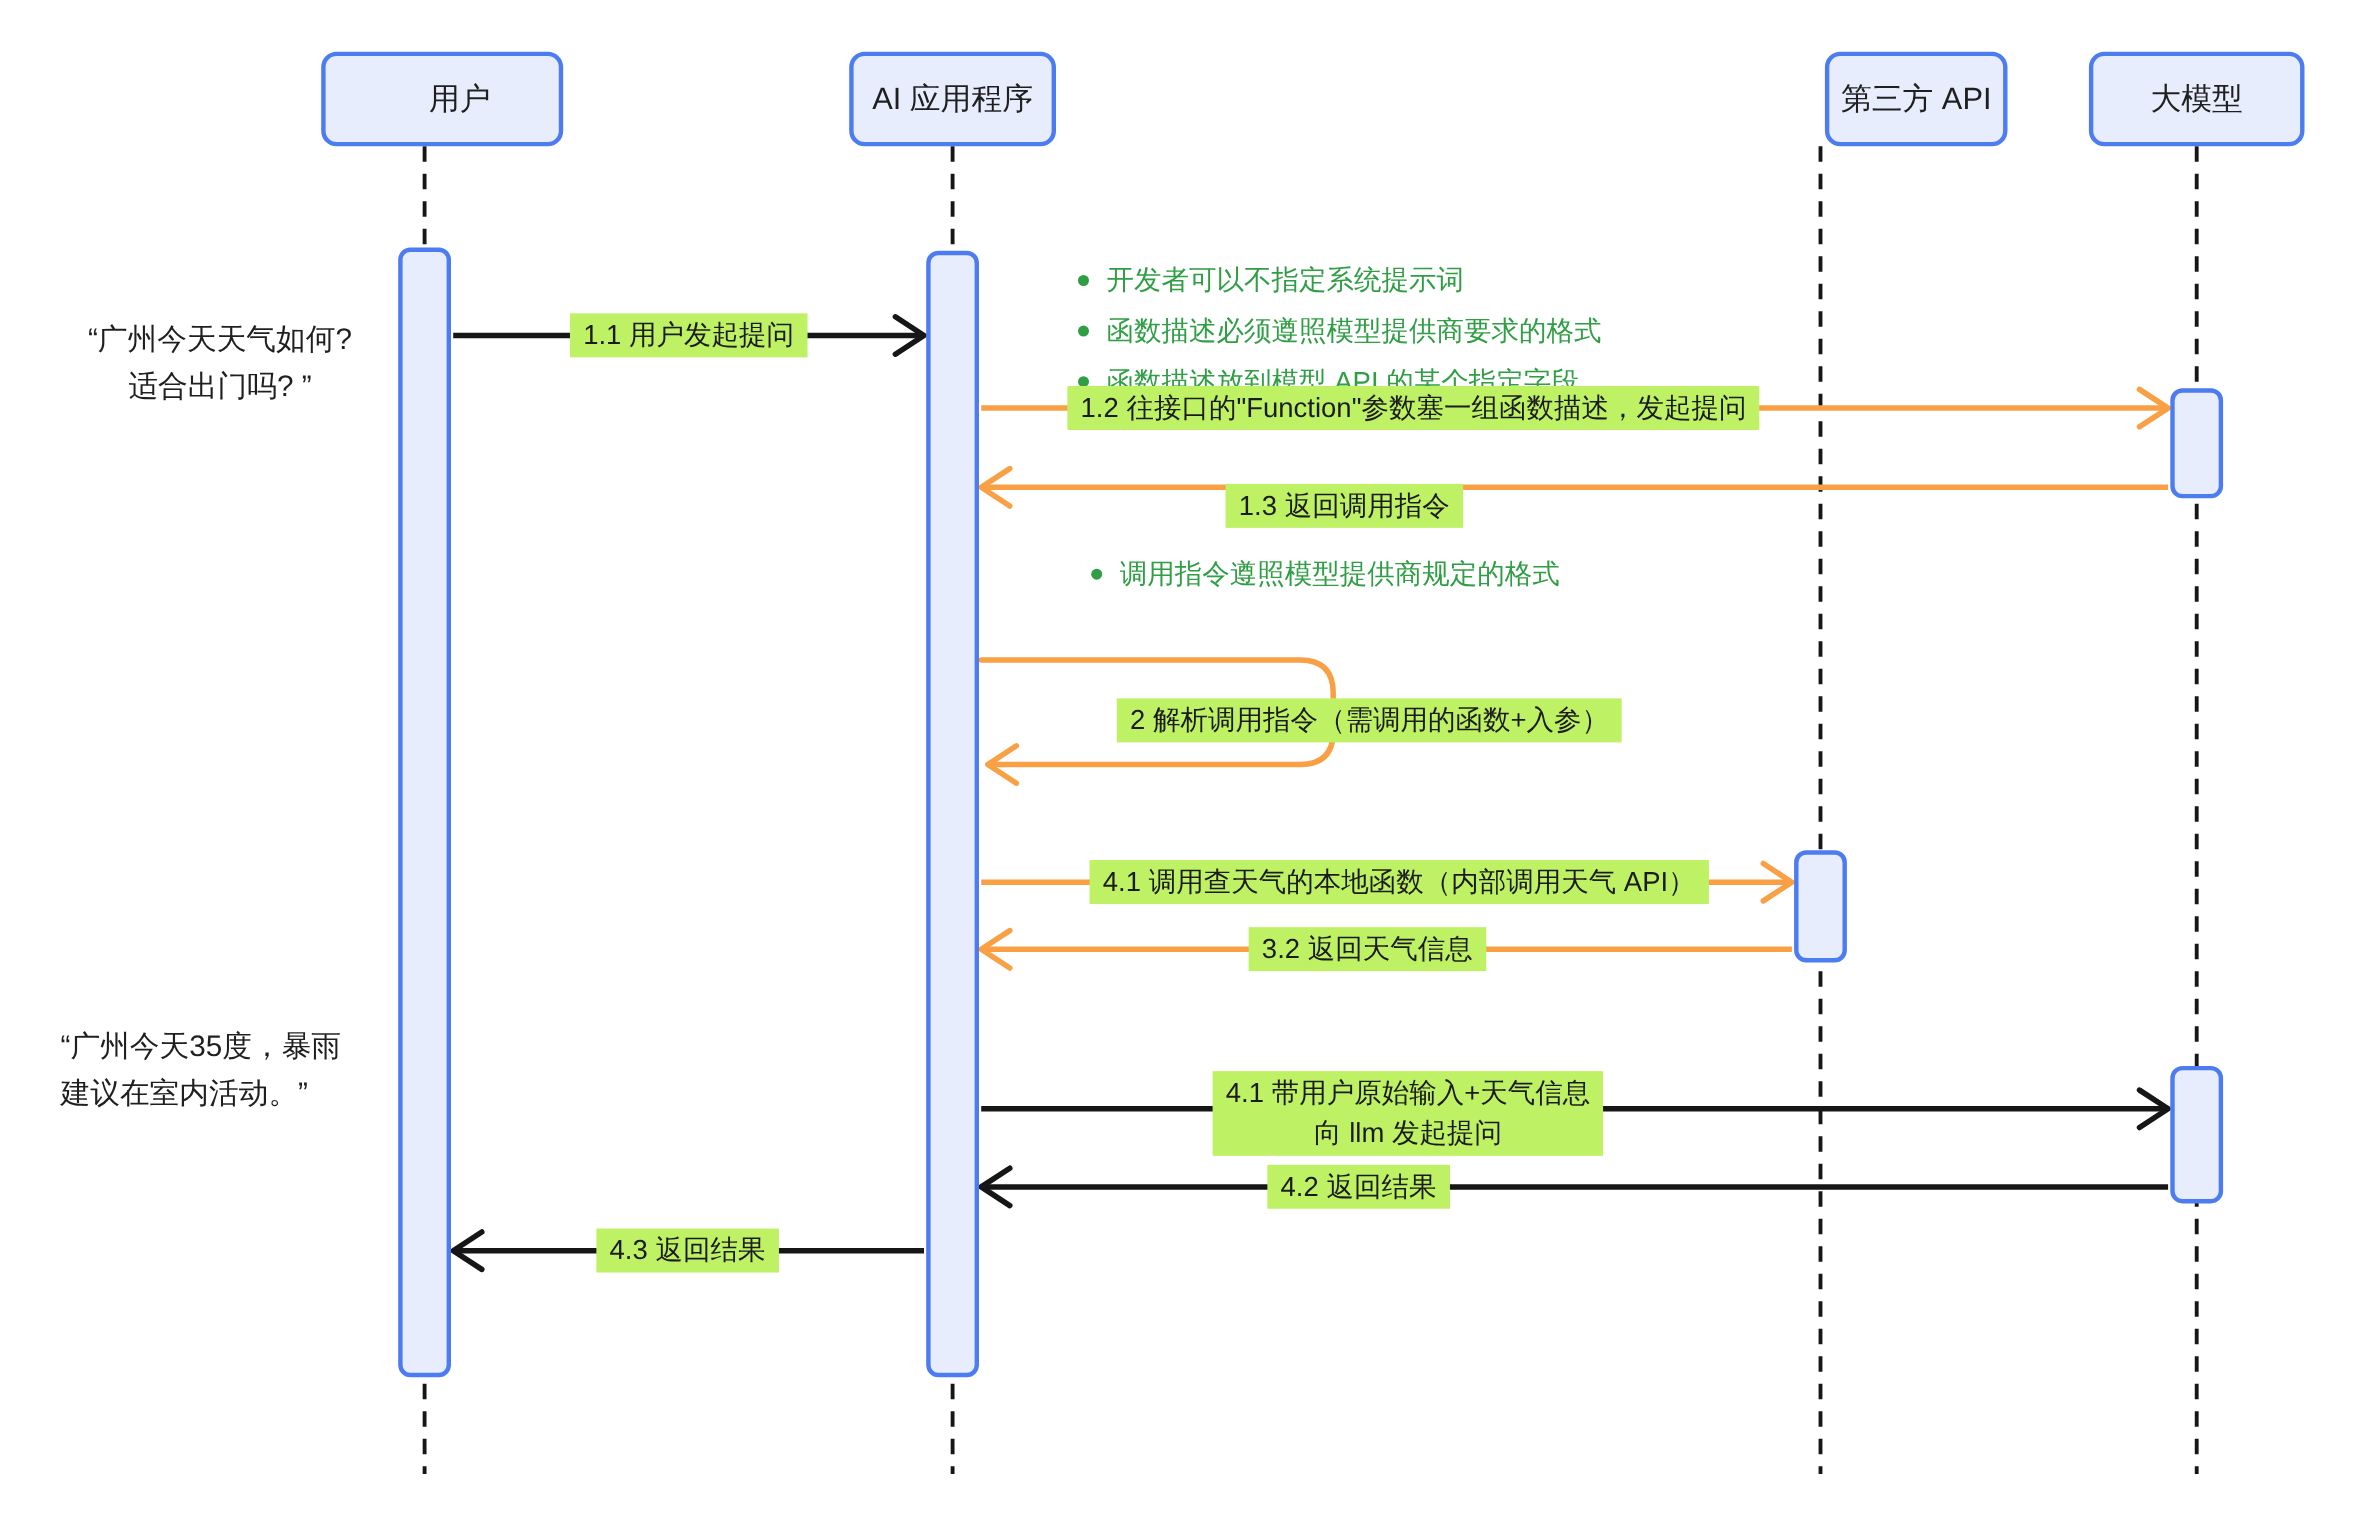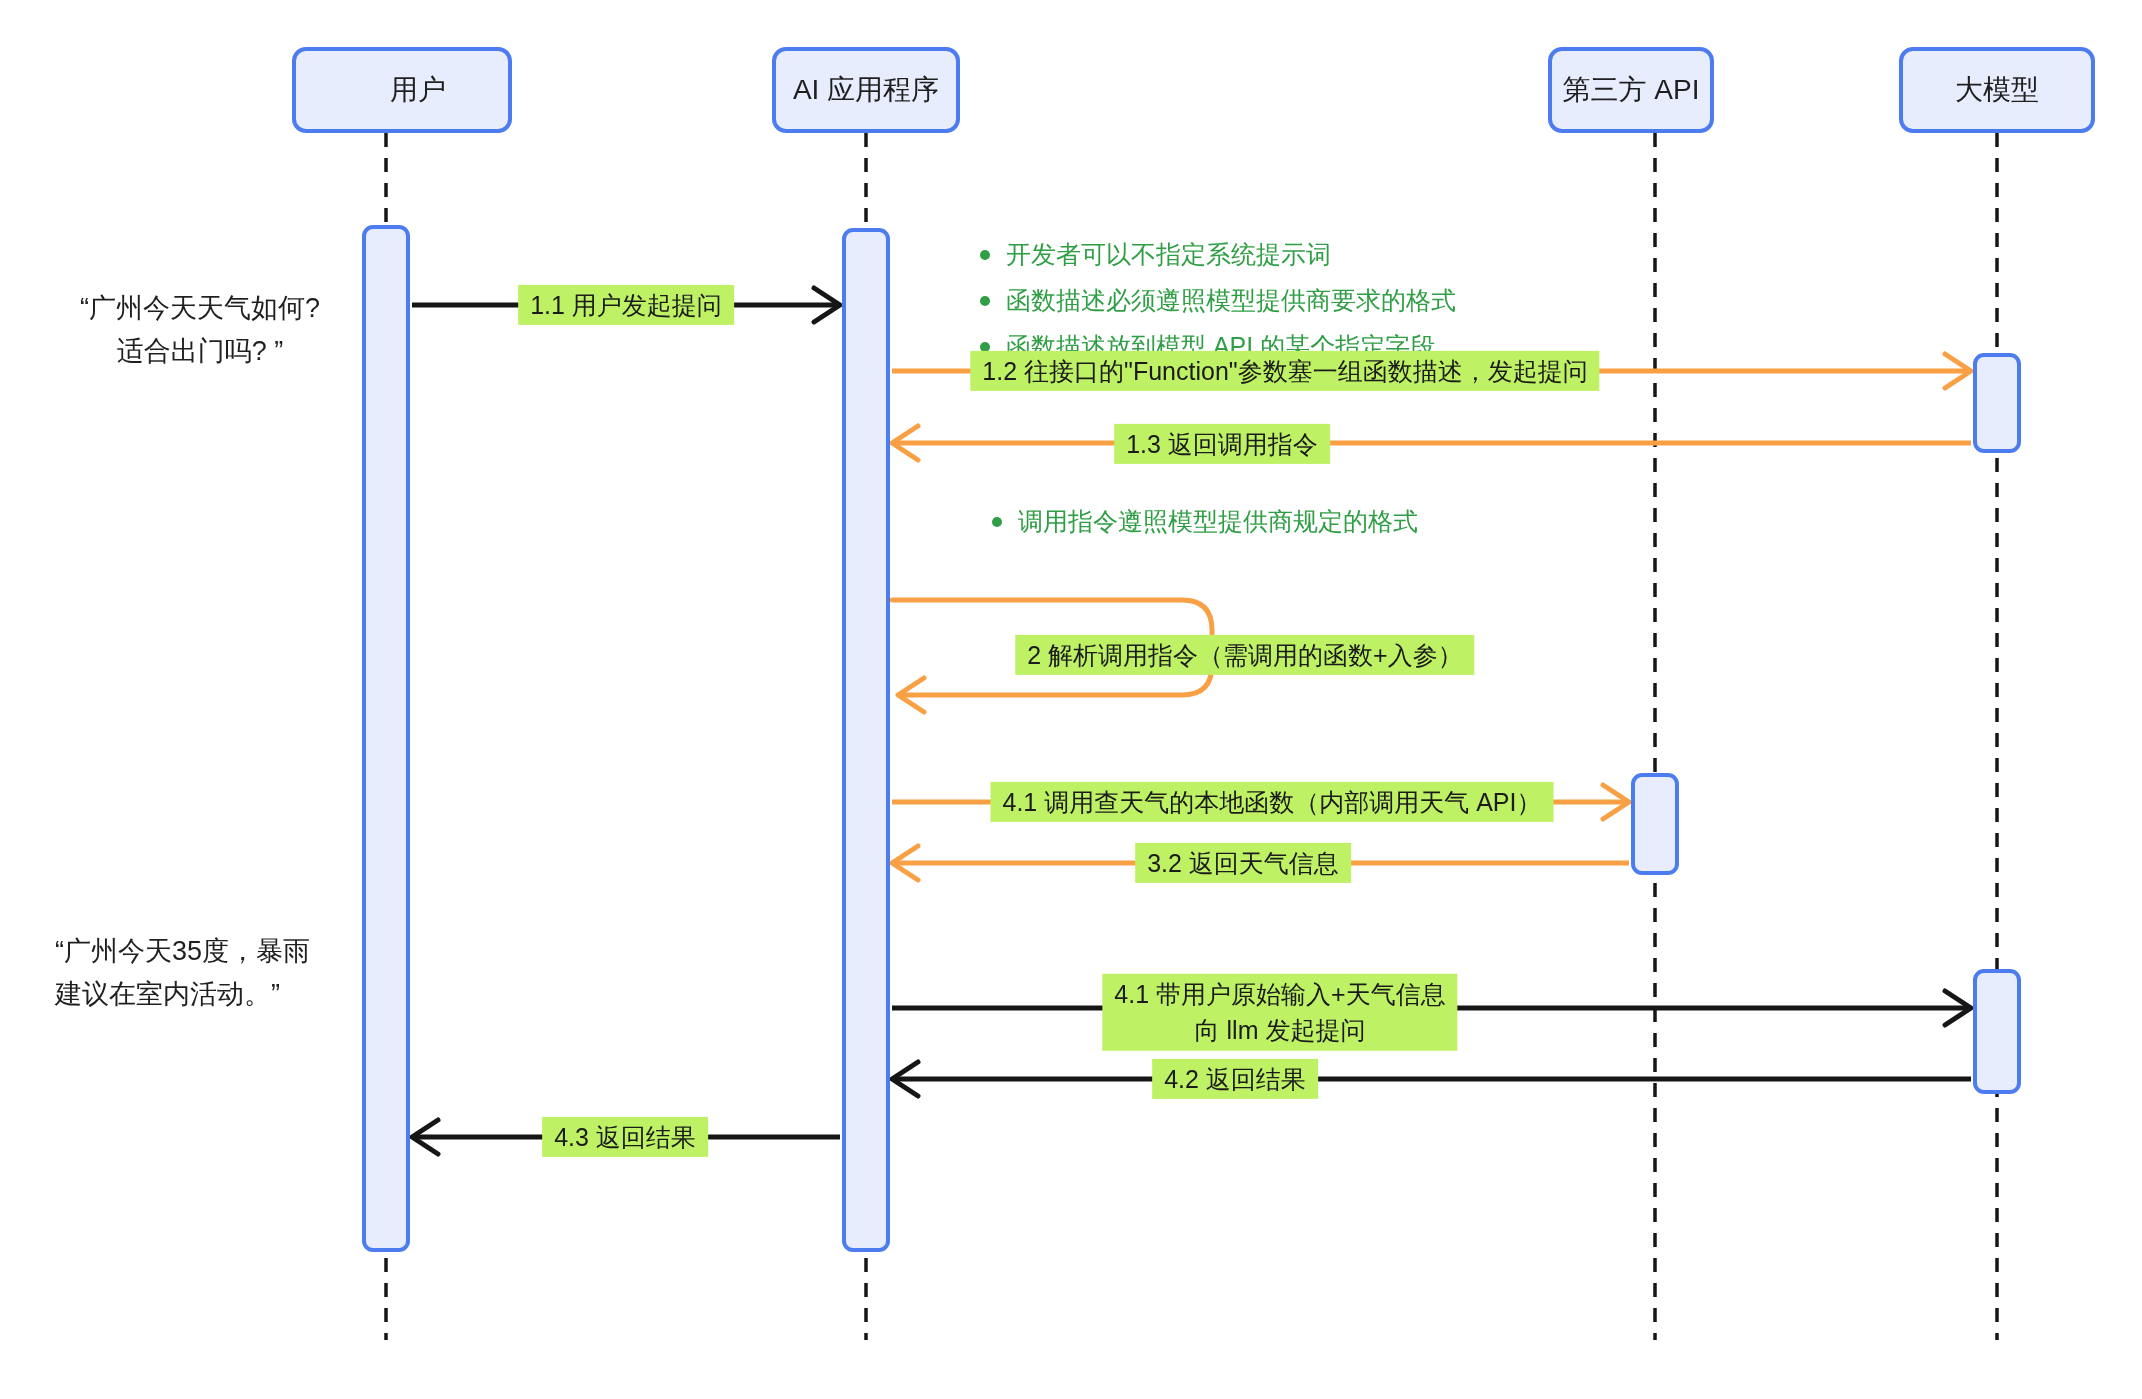--- a/index.html
+++ b/index.html
@@ -112,21 +112,21 @@
   <div class="act-bar" style="left:1631px;top:773px;height:94px;"></div>
   <div class="act-bar" style="left:1973px;top:353px;height:92px;"></div>
   <div class="act-bar" style="left:1973px;top:969px;height:117px;"></div>
 
   <div class="actor-box" style="left:292px;top:47px;width:180px;padding-left:32px;">
     <span>用户</span>
   </div>
   <div class="actor-box" style="left:772px;top:47px;width:180px;">
     <span>AI 应用程序</span>
   </div>
-  <div class="actor-box" style="left:1548px;top:47px;width:158px;">
+  <div class="actor-box" style="left:1659px;top:47px;width:158px;">
     <span>第三方 API</span>
   </div>
   <div class="actor-box" style="left:1899px;top:47px;width:188px;">
     <span>大模型</span>
   </div>
 
   <div class="notes" style="left:980px;top:190px;margin-top:48px;">
     <div class="note-row">
       <span class="note-dot"></span>
       <span class="note-text">开发者可以不指定系统提示词</span>
@@ -148,21 +148,21 @@
     </div>
   </div>
 
   <div class="quote" style="left:45px;top:287px;width:310px;text-align:center;">“广州今天天气如何?
 适合出门吗? ”</div>
   <div class="quote" style="left:55px;top:930px;width:330px;text-align:left;">“广州今天35度，暴雨
 建议在室内活动。”</div>
 
   <div class="msg-label" style="left:626px;top:305px;">1.1 用户发起提问</div>
   <div class="msg-label" style="left:1285px;top:371px;">1.2 往接口的"Function"参数塞一组函数描述，发起提问</div>
-  <div class="msg-label" style="left:1222px;top:444px;">1.3 返回调用指令</div>
+  <div class="msg-label" style="left:1222px;top:460px;">1.3 返回调用指令</div>
   <div class="msg-label" style="left:1245px;top:655px;">2 解析调用指令（需调用的函数+入参）</div>
   <div class="msg-label" style="left:1272px;top:802px;">4.1 调用查天气的本地函数（内部调用天气 API）</div>
   <div class="msg-label" style="left:1243px;top:863px;">3.2 返回天气信息</div>
   <div class="msg-label two-line" style="left:1280px;top:1012px;">4.1 带用户原始输入+天气信息
 向 llm 发起提问</div>
   <div class="msg-label" style="left:1235px;top:1079px;">4.2 返回结果</div>
   <div class="msg-label" style="left:625px;top:1137px;">4.3 返回结果</div>
 
 </div>
 

